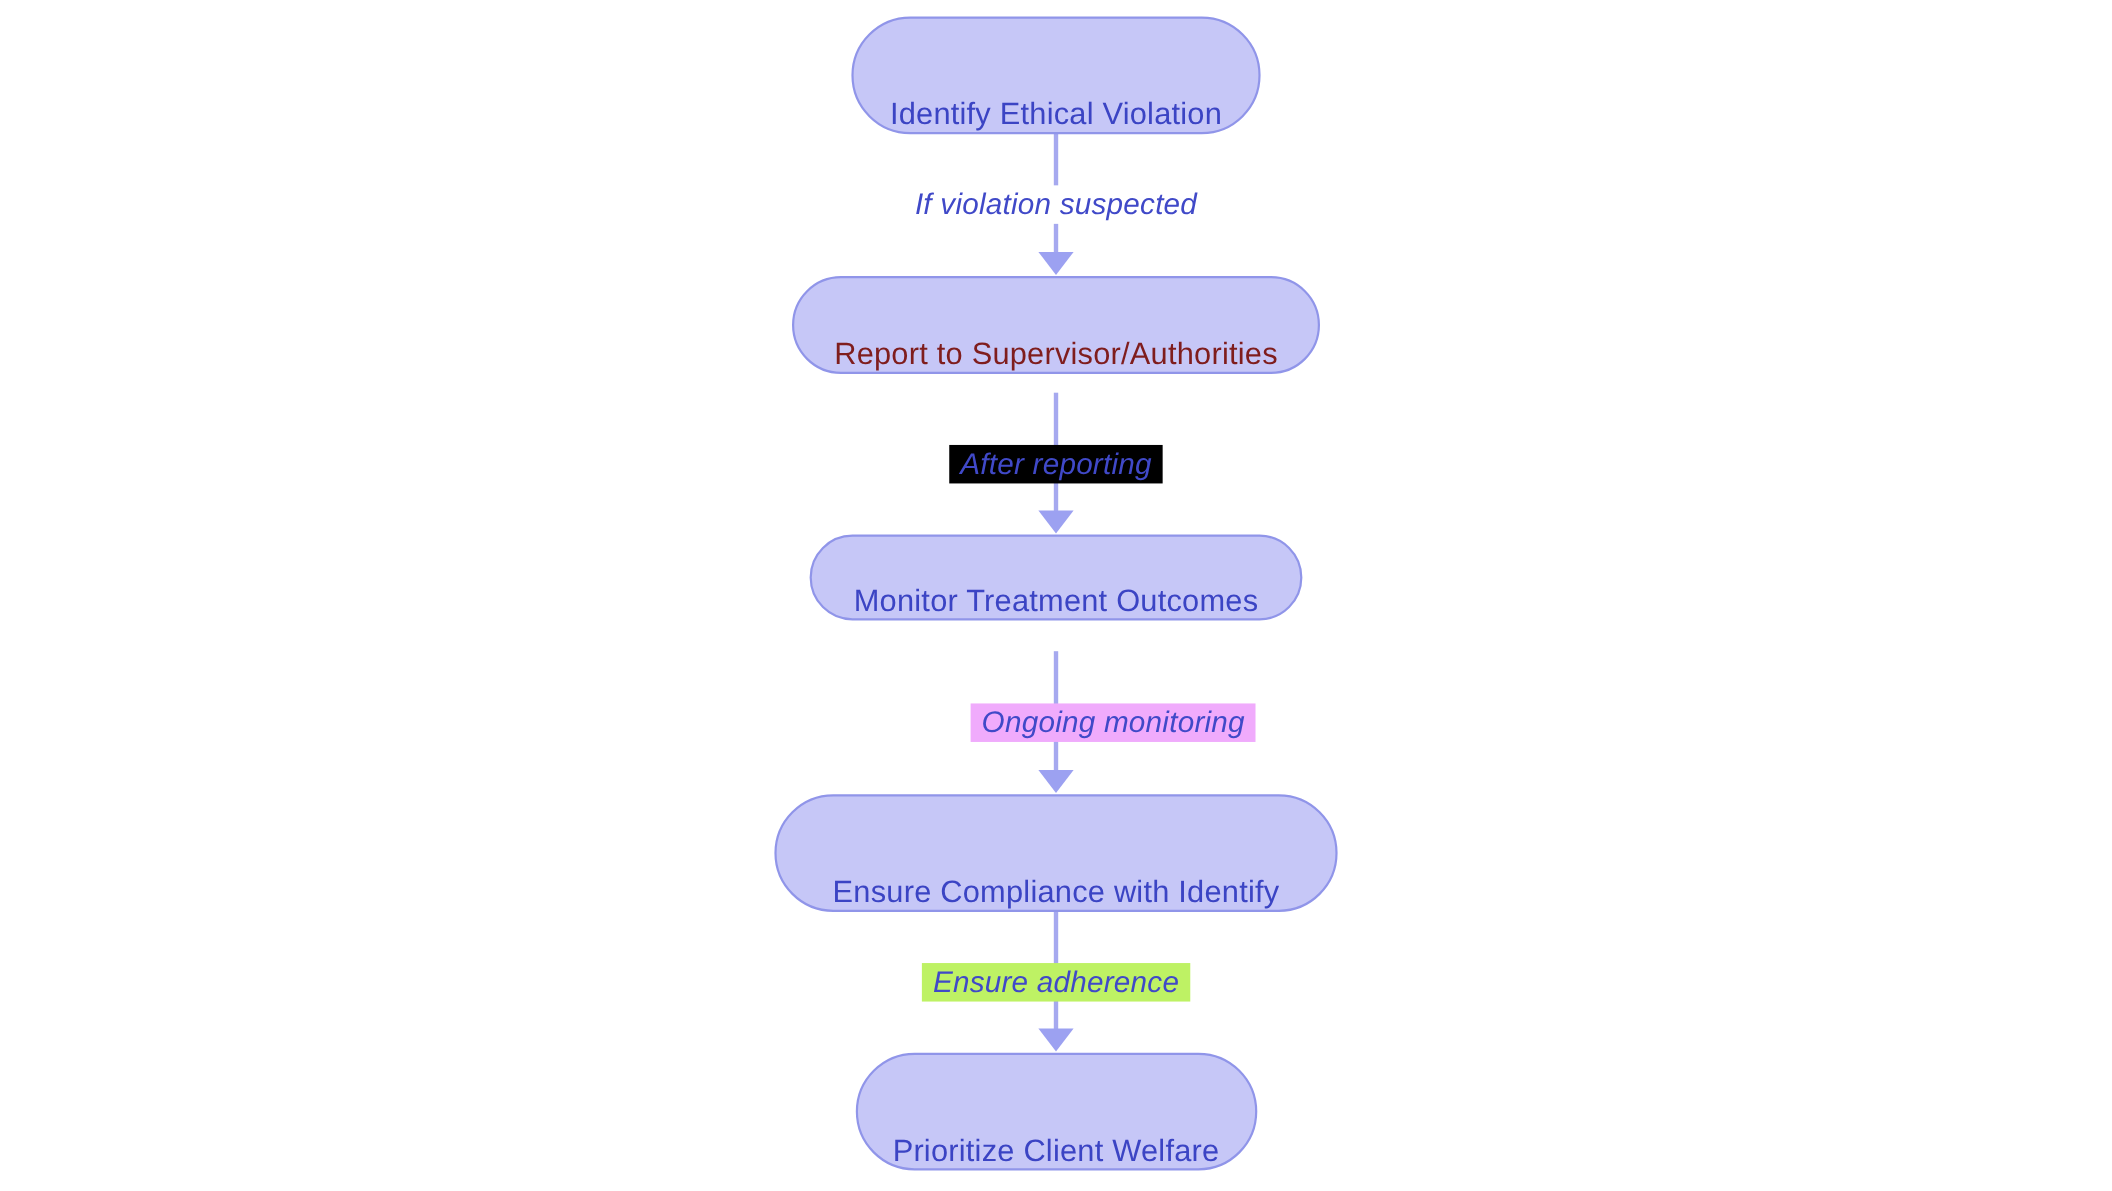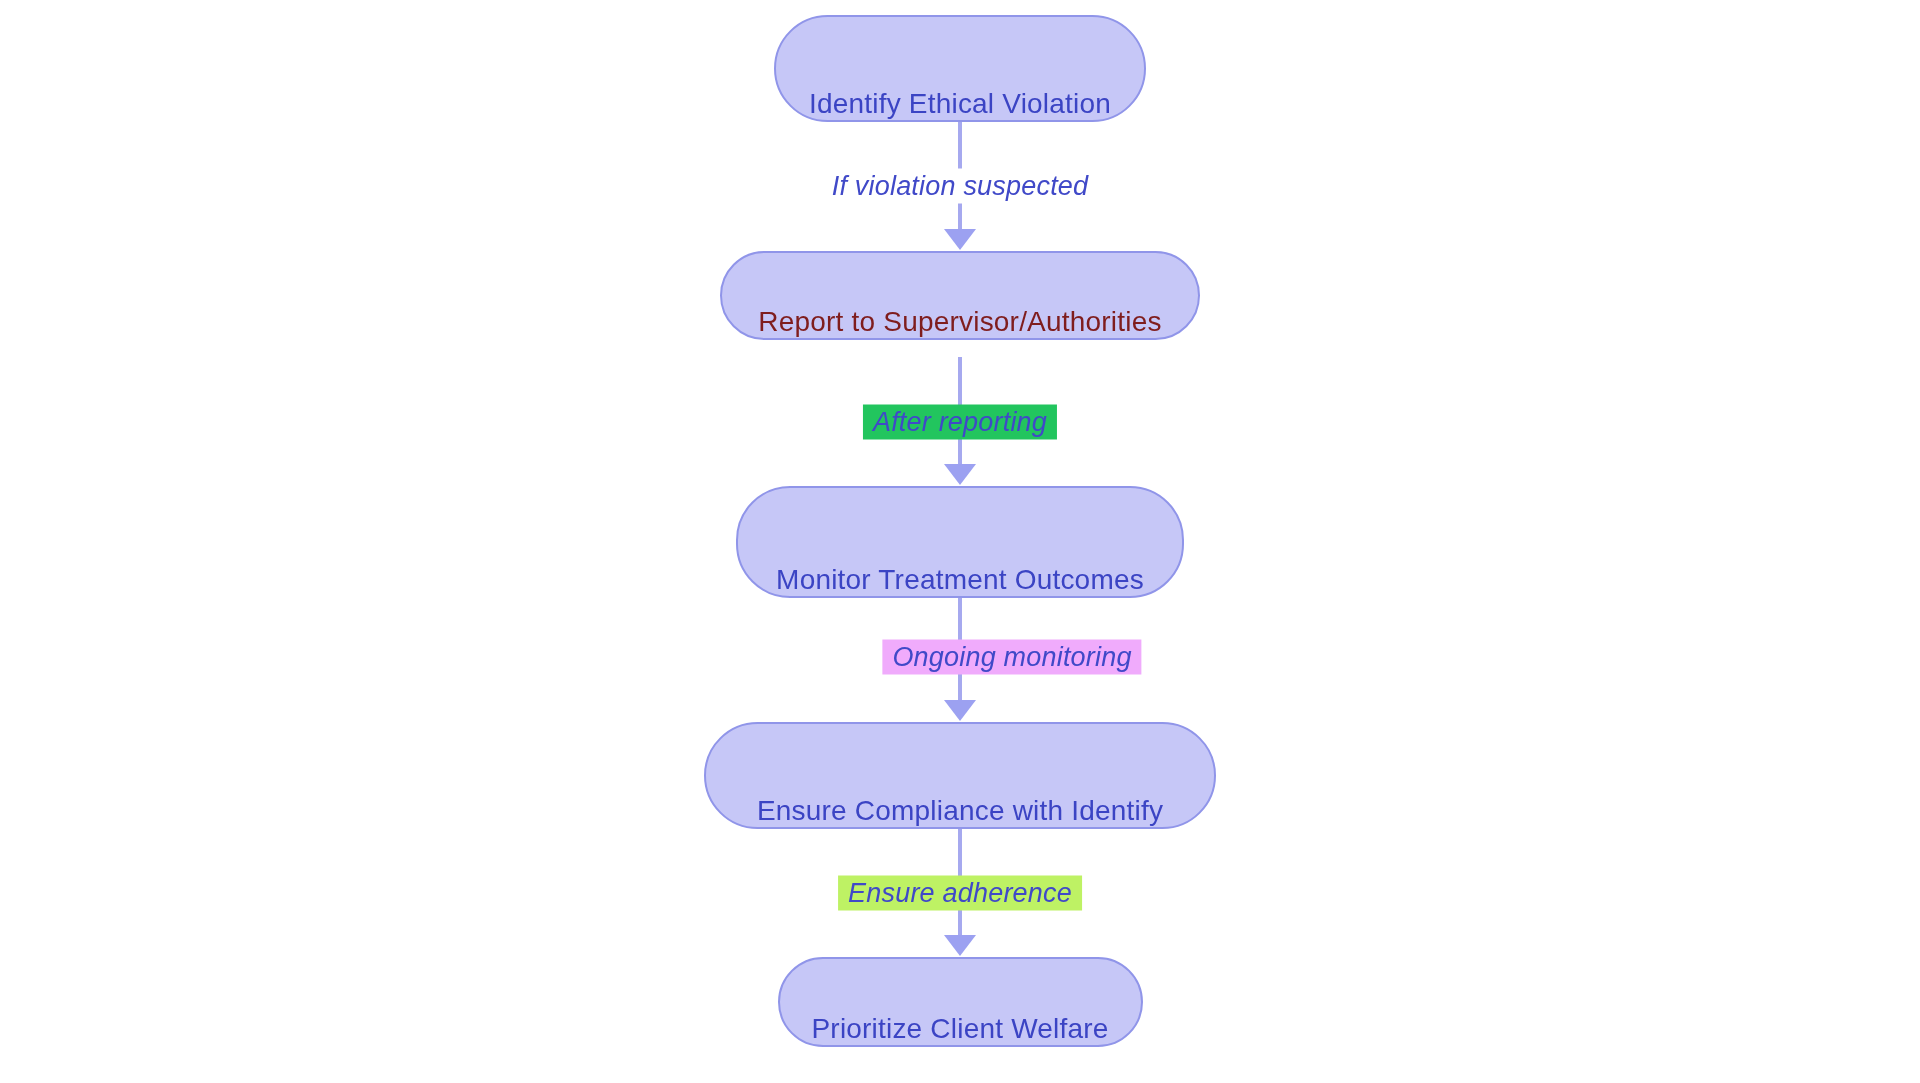--- a/index.html
+++ b/index.html
@@ -40,31 +40,31 @@
       <line x1="960" y1="121" x2="960" y2="231" stroke="#a6a9ef" stroke-width="4"></line>
       <polygon points="944,229 976,229 960,250" fill="#9ca1f1"></polygon>
       <line x1="960" y1="357" x2="960" y2="466" stroke="#a6a9ef" stroke-width="4"></line>
       <polygon points="944,464 976,464 960,485" fill="#9ca1f1"></polygon>
       <line x1="960" y1="592" x2="960" y2="702" stroke="#a6a9ef" stroke-width="4"></line>
       <polygon points="944,700 976,700 960,721" fill="#9ca1f1"></polygon>
       <line x1="960" y1="828" x2="960" y2="937" stroke="#a6a9ef" stroke-width="4"></line>
       <polygon points="944,935 976,935 960,956" fill="#9ca1f1"></polygon>
     </svg>
     <div class="edge-label" style="left: 960px; top: 186px; color: rgb(64, 73, 200); background: rgb(255, 255, 255);">If violation suspected</div>
-    <div class="edge-label" style="left: 960px; top: 421.5px; color: rgb(64, 73, 200); background: #22c55e;">After reporting</div>
+    <div class="edge-label" style="left: 960px; top: 421.5px; color: rgb(64, 73, 200); background: #000000;">After reporting</div>
     <div class="edge-label" style="left: 1012px; top: 657px; color: rgb(64, 73, 200); background: #f0abfc;">Ongoing monitoring</div>
     <div class="edge-label" style="left: 960px; top: 892.5px; color: rgb(64, 73, 200); background: #bef264;">Ensure adherence</div>
     <div class="flow-node" style="left: 774px; top: 15px; width: 372px; height: 107px; background: rgb(198, 199, 247); border-color: rgb(144, 149, 233); color: rgb(59, 68, 196);">
       <span>Identify Ethical Violation</span>
     </div>
     <div class="flow-node" style="left: 720px; top: 251px; width: 480px; height: 89px; background: rgb(198, 199, 247); border-color: rgb(144, 149, 233); color: #7f1d1d;">
       <span>Report to Supervisor/Authorities</span>
     </div>
-    <div class="flow-node" style="left: 736px; top: 486px; width: 448px; height: 112px; background: rgb(198, 199, 247); border-color: rgb(144, 149, 233); color: rgb(59, 68, 196);">
+    <div class="flow-node" style="left: 736px; top: 486px; width: 448px; height: 78px; background: rgb(198, 199, 247); border-color: rgb(144, 149, 233); color: rgb(59, 68, 196);">
       <span>Monitor Treatment Outcomes</span>
     </div>
     <div class="flow-node" style="left: 704px; top: 722px; width: 512px; height: 107px; background: rgb(198, 199, 247); border-color: rgb(144, 149, 233); color: rgb(59, 68, 196);">
       <span>Ensure Compliance with Identify</span>
     </div>
-    <div class="flow-node" style="left: 777.5px; top: 957px; width: 365px; height: 90px; background: rgb(198, 199, 247); border-color: rgb(144, 149, 233); color: rgb(59, 68, 196);">
+    <div class="flow-node" style="left: 777.5px; top: 957px; width: 365px; height: 107px; background: rgb(198, 199, 247); border-color: rgb(144, 149, 233); color: rgb(59, 68, 196);">
       <span>Prioritize Client Welfare</span>
     </div>
   </div>
 
 </body></html>

